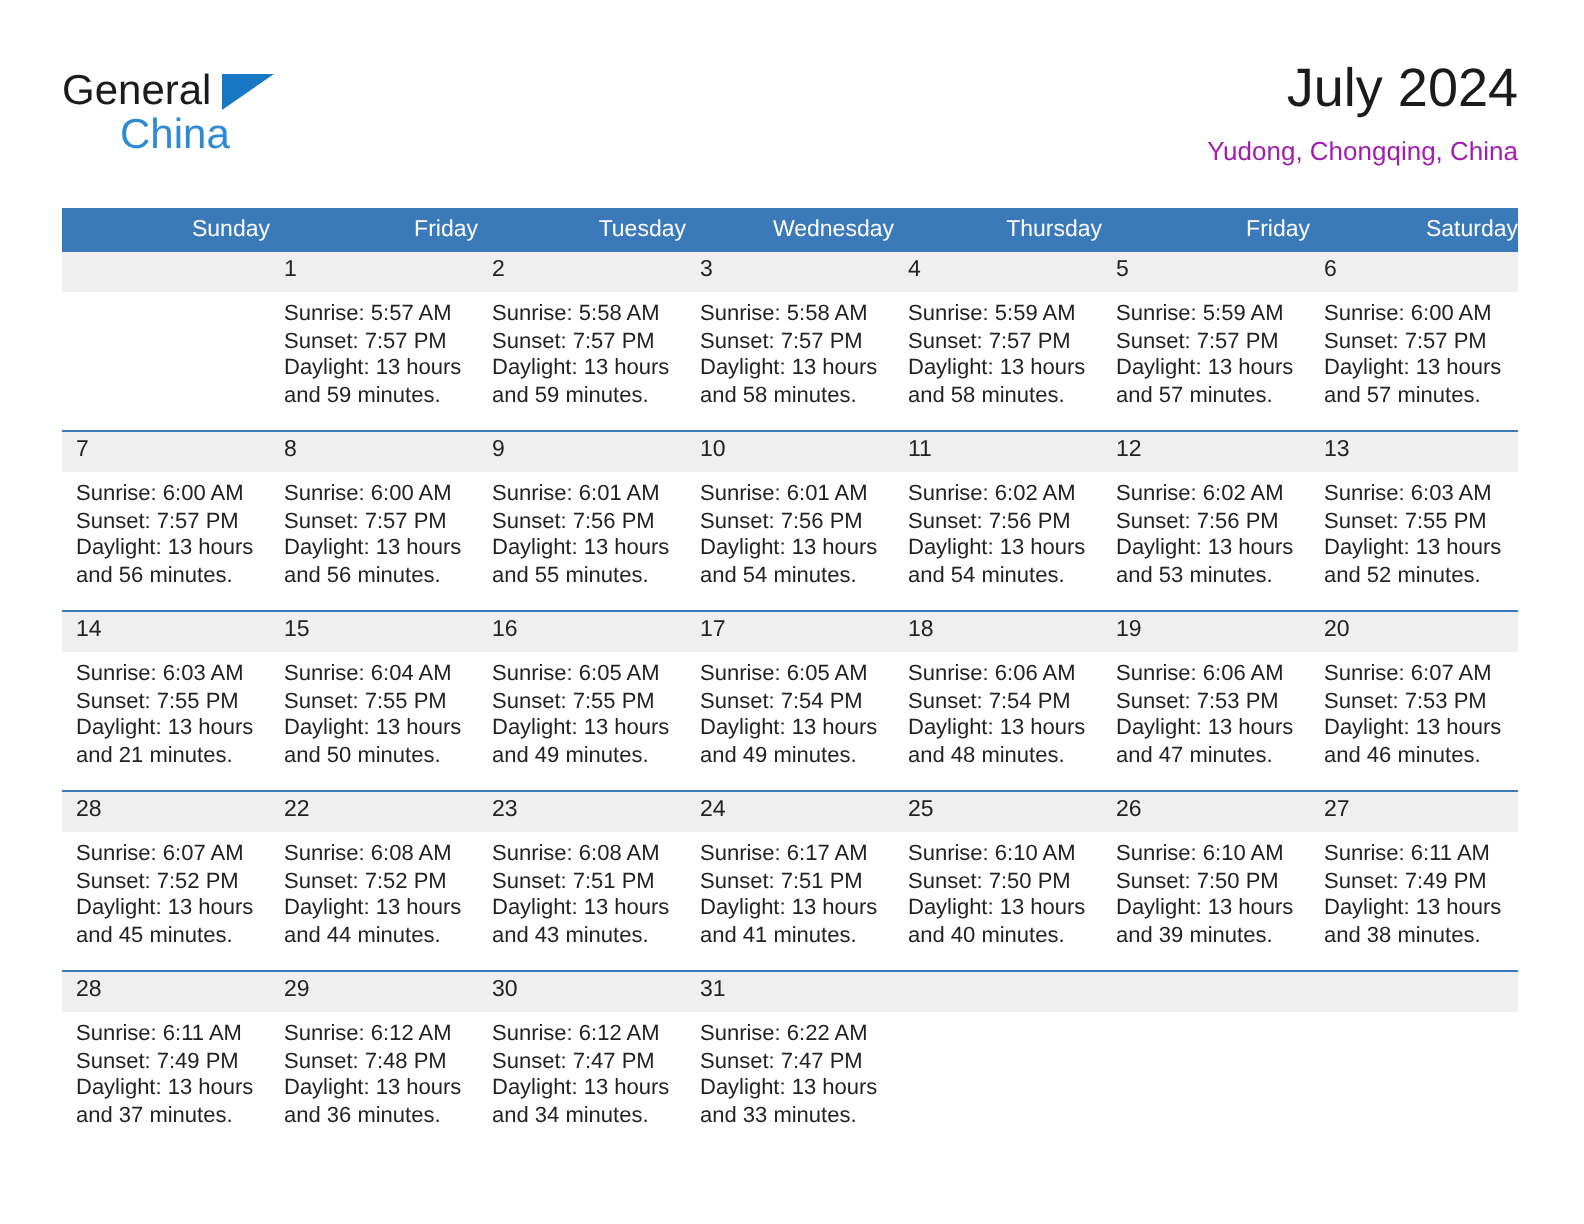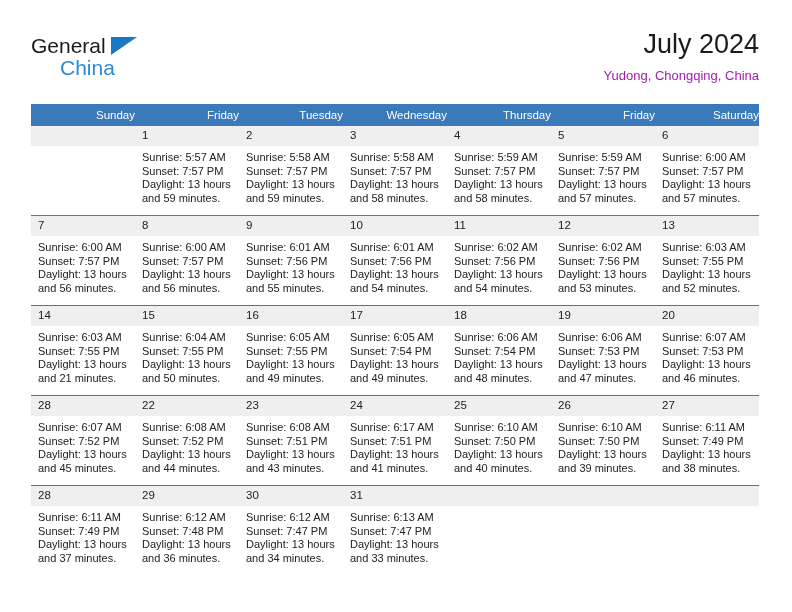--- a/index.html
+++ b/index.html
@@ -451,21 +451,21 @@
               <div class="details">
                 <div>Sunrise: 6:12 AM</div>
                 <div>Sunset: 7:47 PM</div>
                 <div>Daylight: 13 hours</div>
                 <div>and 34 minutes.</div>
               </div>
             </td>
             <td class="day">
               <div class="daynum">31</div>
               <div class="details">
-                <div>Sunrise: 6:13 AM</div>
+                <div>Sunrise: 6:22 AM</div>
                 <div>Sunset: 7:47 PM</div>
                 <div>Daylight: 13 hours</div>
                 <div>and 33 minutes.</div>
               </div>
             </td>
             <td class="day blank">
               <div class="daynum empty"></div>
             </td>
             <td class="day blank">
               <div class="daynum empty"></div>

